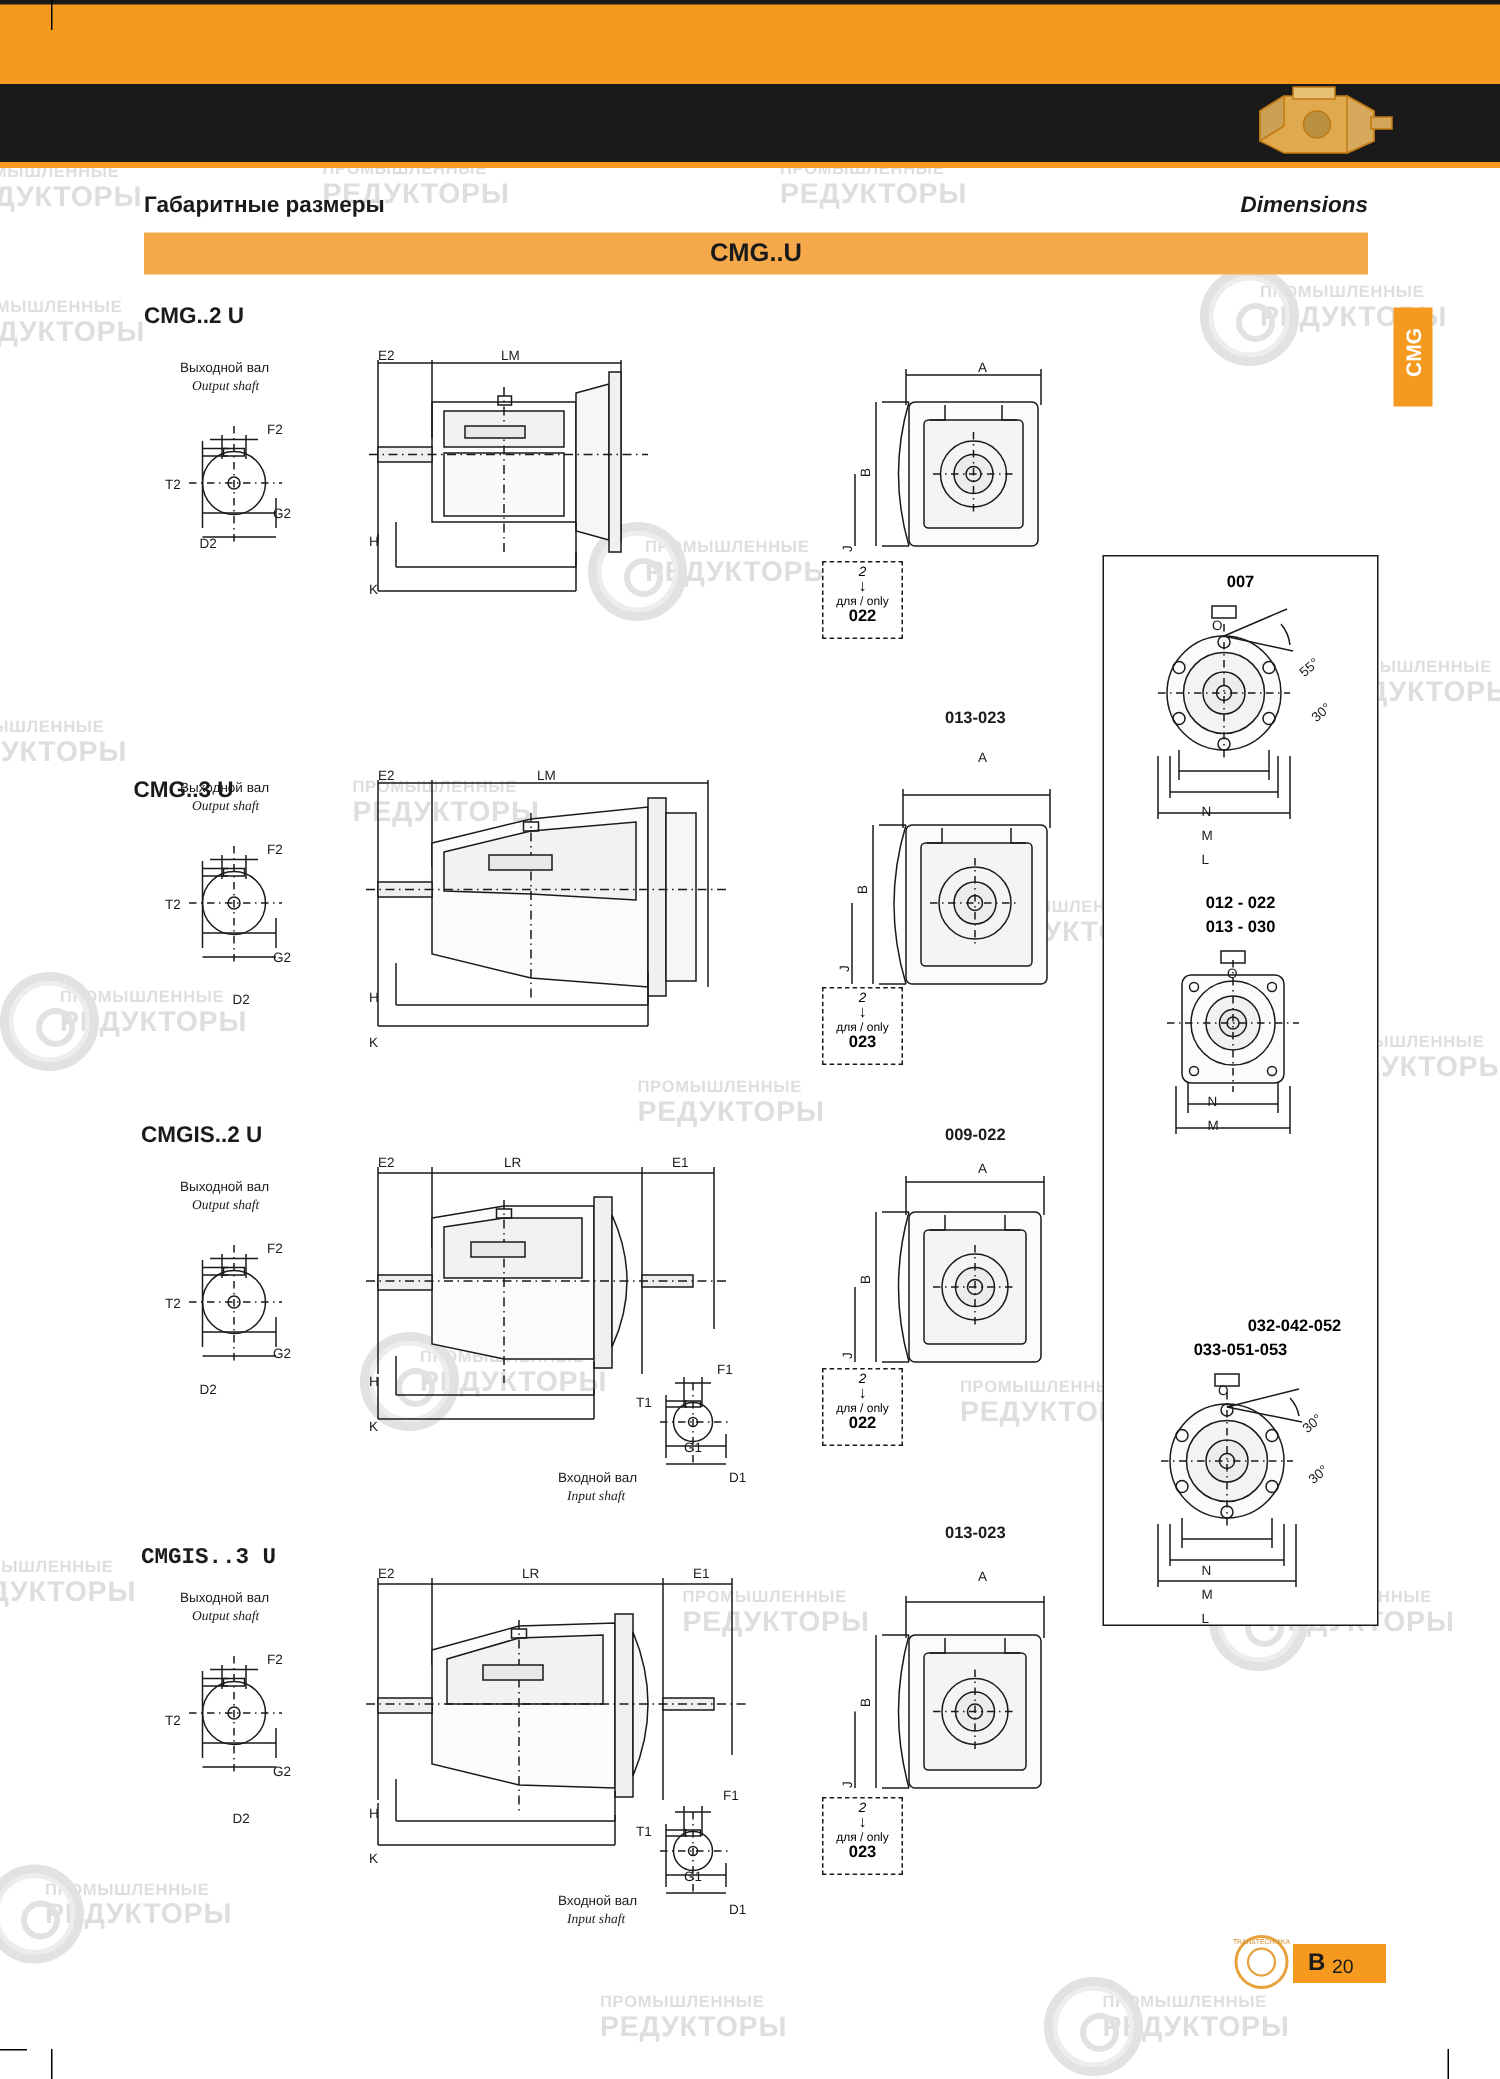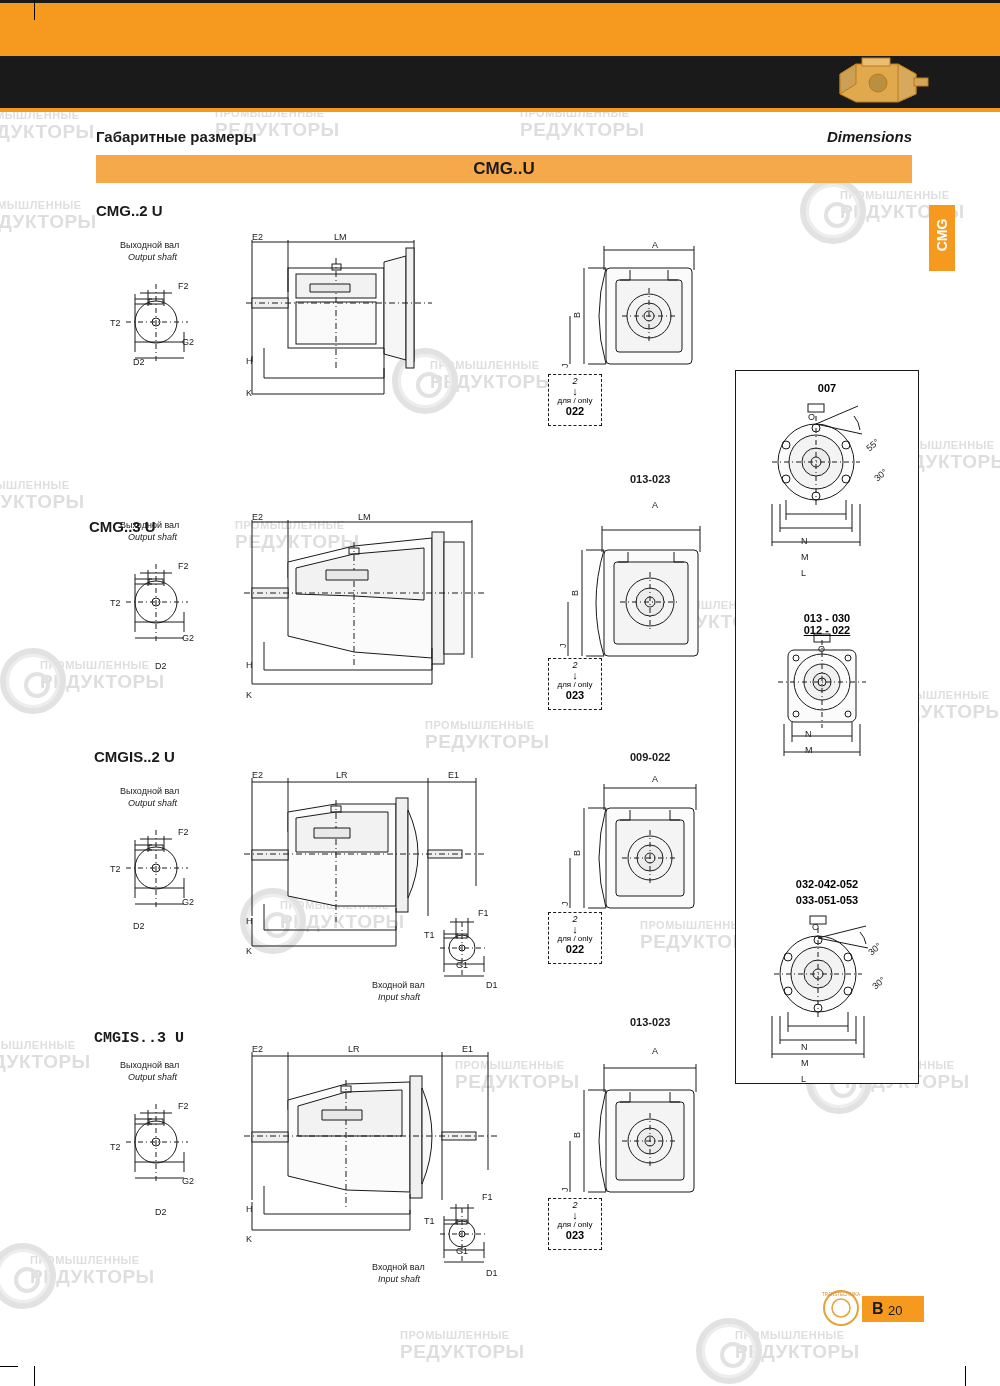--- a/index.html
+++ b/index.html
@@ -87,21 +87,21 @@
   }
   .side-tab span{
     position:absolute;left:-20px;top:22px;width:66px;text-align:center;
     color:#fff;font-weight:bold;font-size:14px;
     transform:rotate(-90deg);
   }
   
   .sec-title{position:absolute;font-size:15px;font-weight:bold;color:#1a1a1a;z-index:2;}
   
   .lbl{position:absolute;font-size:9px;color:#1a1a1a;z-index:2;white-space:nowrap;}
-  .lbl.it{font-style:italic;}
+  .lbl.it{font-style:italic;font-family:Liberation Serif, serif;}
   .lbl.b{font-weight:bold;}
   .lbl.s11{font-size:11px;}
   .lbl.rot{transform:rotate(-90deg);transform-origin:left top;}
   
   .dwg{position:absolute;z-index:1;}
   
   .only-box{
     position:absolute;border:1px dashed #1a1a1a;background:#fff;
     text-align:center;z-index:2;box-sizing:border-box;
   }
@@ -752,21 +752,21 @@
     <line x1="14" y1="142" x2="102" y2="142"></line>
   </svg>
 </div>
 <div class="lbl" style="left:808px;top:412px;">O</div>
 <div class="lbl" style="left:866px;top:440px;transform:rotate(-40deg);">55°</div>
 <div class="lbl" style="left:874px;top:470px;transform:rotate(-40deg);">30°</div>
 <div class="lbl" style="left:801px;top:536px;">N</div>
 <div class="lbl" style="left:801px;top:552px;">M</div>
 <div class="lbl" style="left:801px;top:568px;">L</div>
 
-<div class="rcol-title" style="left:735px;top:624px;text-decoration:underline;">012 - 022</div>
+<div class="rcol-title" style="left:735px;top:596px;">012 - 022</div>
 <div class="rcol-title" style="left:735px;top:612px;">013 - 030</div>
 <div class="dwg" style="left:762px;top:632px;">
   <svg width="130" height="130" viewBox="0 0 130 130" stroke="#1a1a1a" fill="none" stroke-width="1">
     <rect x="26" y="18" width="68" height="72" rx="6" fill="#fbfbfb"></rect>
     <circle cx="60" cy="50" r="28"></circle>
     <circle cx="60" cy="50" r="18" fill="#f1f1f1"></circle>
     <circle cx="60" cy="50" r="9" fill="#e7e7e7"></circle>
     <circle cx="60" cy="50" r="4"></circle>
     <circle cx="34" cy="26" r="3"></circle>
     <circle cx="86" cy="26" r="3"></circle>
@@ -780,21 +780,21 @@
     <line x1="30" y1="104" x2="90" y2="104"></line>
     <line x1="22" y1="92" x2="22" y2="124"></line>
     <line x1="98" y1="92" x2="98" y2="124"></line>
     <line x1="22" y1="120" x2="98" y2="120"></line>
   </svg>
 </div>
 <div class="lbl" style="left:818px;top:644px;">O</div>
 <div class="lbl" style="left:805px;top:729px;">N</div>
 <div class="lbl" style="left:805px;top:745px;">M</div>
 
-<div class="rcol-title" style="left:735px;top:878px;">032-042-052</div>
+<div class="rcol-title" style="left:735px;top:878px;padding-left:36px;">032-042-052</div>
 <div class="rcol-title" style="left:735px;top:894px;">033-051-053</div>
 <div class="dwg" style="left:756px;top:912px;">
   <svg width="144" height="150" viewBox="0 0 144 150" stroke="#1a1a1a" fill="none" stroke-width="1">
     <circle cx="62" cy="62" r="38" fill="#fbfbfb"></circle>
     <circle cx="62" cy="62" r="27" fill="#f3f3f3"></circle>
     <circle cx="62" cy="62" r="14" fill="#ececec"></circle>
     <circle cx="62" cy="62" r="5"></circle>
     <circle cx="62" cy="28" r="4"></circle>
     <circle cx="92" cy="45" r="4"></circle>
     <circle cx="92" cy="79" r="4"></circle>

